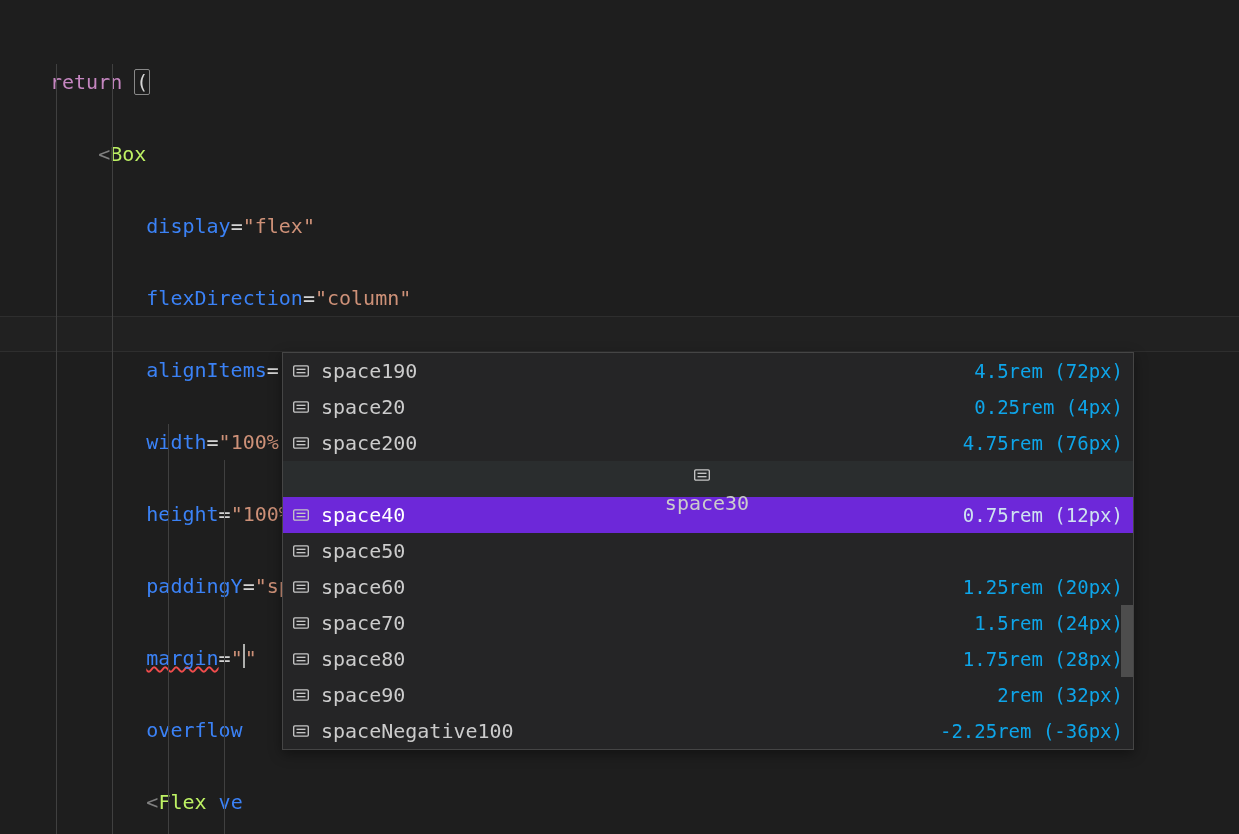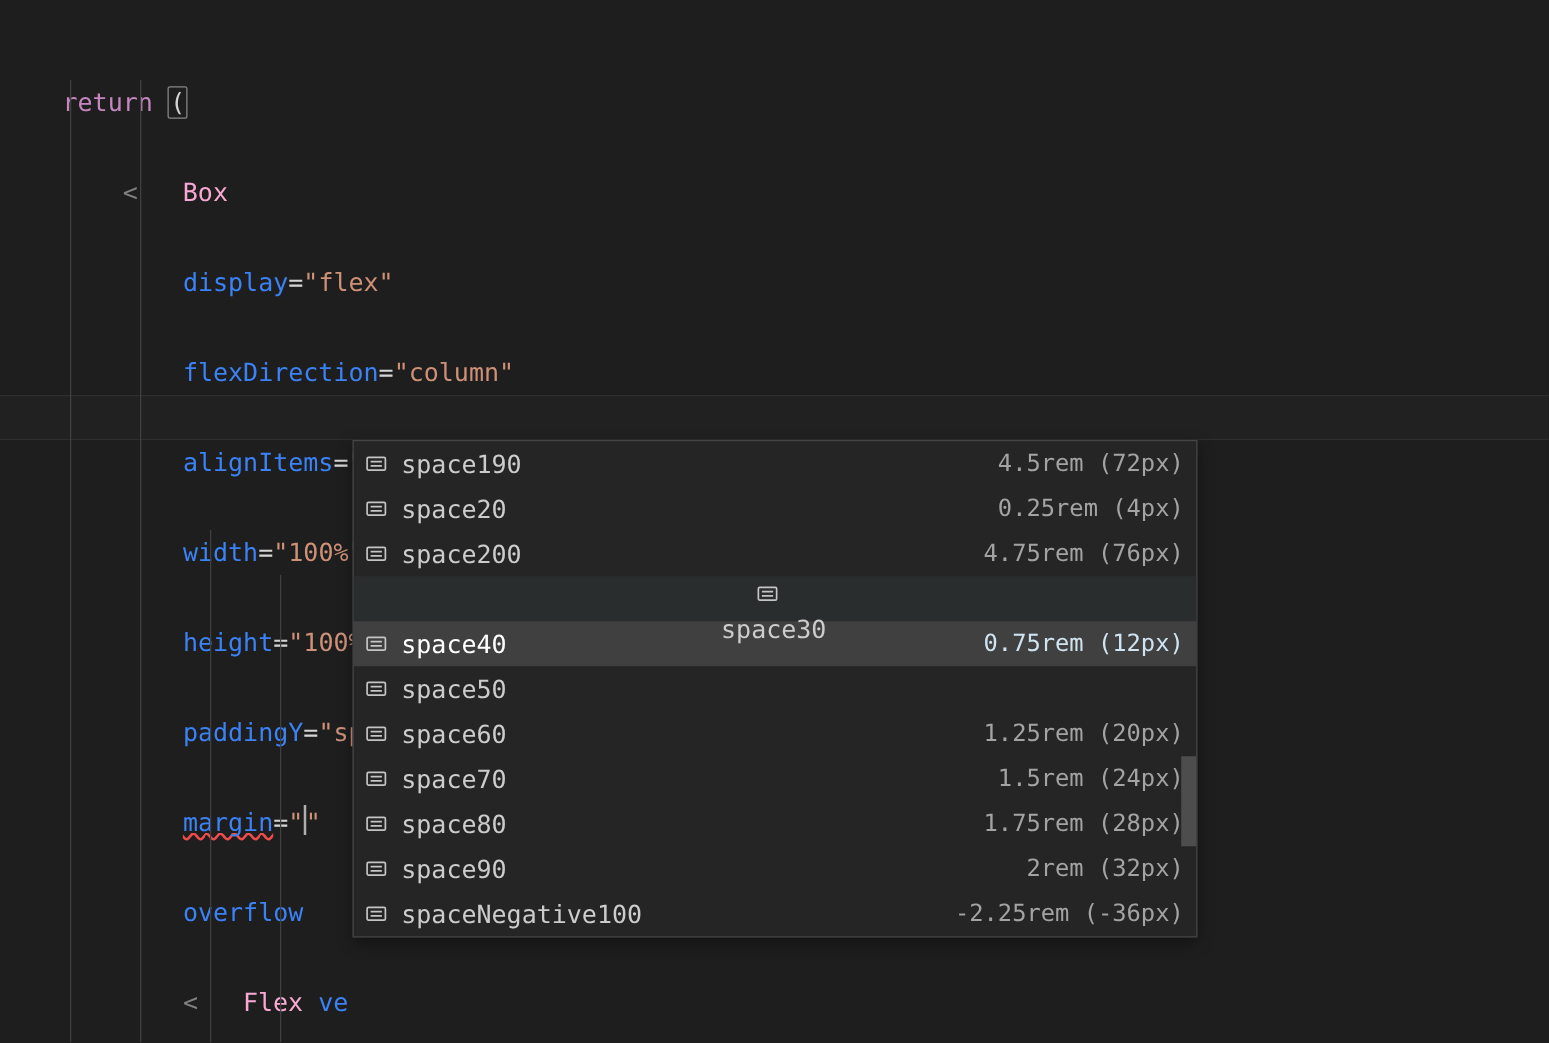--- a/index.html
+++ b/index.html
@@ -20,21 +20,21 @@
     position: relative;
   }
   .kw-return { color: #c586c0; }
   .punct { color: #d4d4d4; }
   .bracket-hl {
     border: 1px solid #888;
     padding: 0 1px;
     border-radius: 2px;
   }
   .tag-angle { color: #808080; }
-  .tag-name { color: #f9a8d4; margin-left: 36px; }
+  .tag-name { color: #bef264; }
   .attr-name { color: #3b82f6; }
   .attr-eq { color: #d4d4d4; }
   .string { color: #ce9178; }
   .squiggle {
     text-decoration: wavy underline #f14c4c;
     text-decoration-skip-ink: none;
   }
   .cursor {
     display: inline-block;
     width: 2px;
@@ -56,45 +56,45 @@
   .indent-guide {
     position: absolute;
     width: 1px;
     background: #404040;
     top: 0;
   }
   .completion-popup {
     position: absolute;
     left: 282px;
     top: 352px;
-    width: 676px;
+    width: 852px;
     background: #252526;
     border: 1px solid #454545;
     box-shadow: 0 4px 12px rgba(0,0,0,0.4);
     font-size: 20px;
     z-index: 10;
   }
   .completion-item {
     display: flex;
     align-items: center;
     padding: 4px 10px 4px 8px;
     height: 36px;
     color: #cccccc;
   }
   .completion-item.hover { background: #2a2d2e; flex-direction: column; }
-  .completion-item.selected { background: #404040; color: #ffffff; }
+  .completion-item.selected { background: #6d28d9; color: #ffffff; }
   .completion-icon {
     width: 20px; height: 20px;
     flex: 0 0 20px;
     margin-right: 10px;
     display: flex; align-items: center; justify-content: center;
   }
   .completion-icon svg { display:block; }
   .completion-label { flex: 0 0 auto; }
-  .completion-detail { margin-left: auto; color: #a3a3a3; font-size: 19px; }
+  .completion-detail { margin-left: auto; color: #0ea5e9; font-size: 19px; }
   .completion-item.selected .completion-detail { color: #cfe3f0; }
   .popup-scrollbar {
     position: absolute;
     right: 0;
     top: 252px;
     width: 12px;
     height: 72px;
     background: #4d4d4d;
   }
   .code-line { position: relative; height: 36px; }

